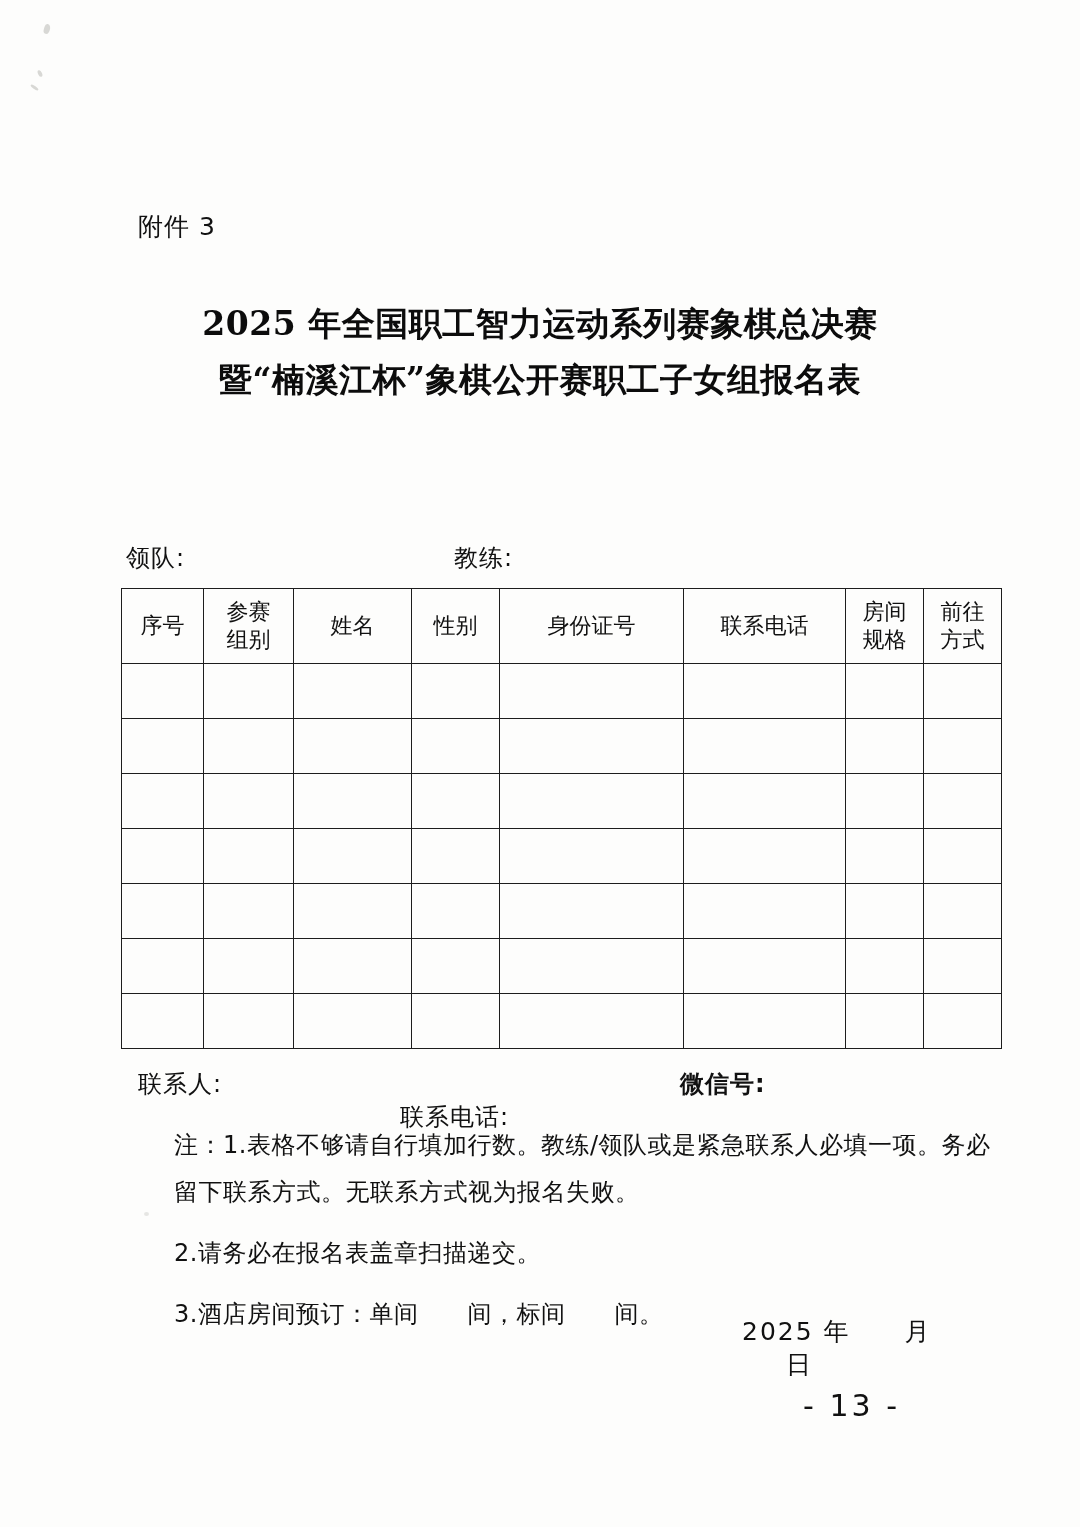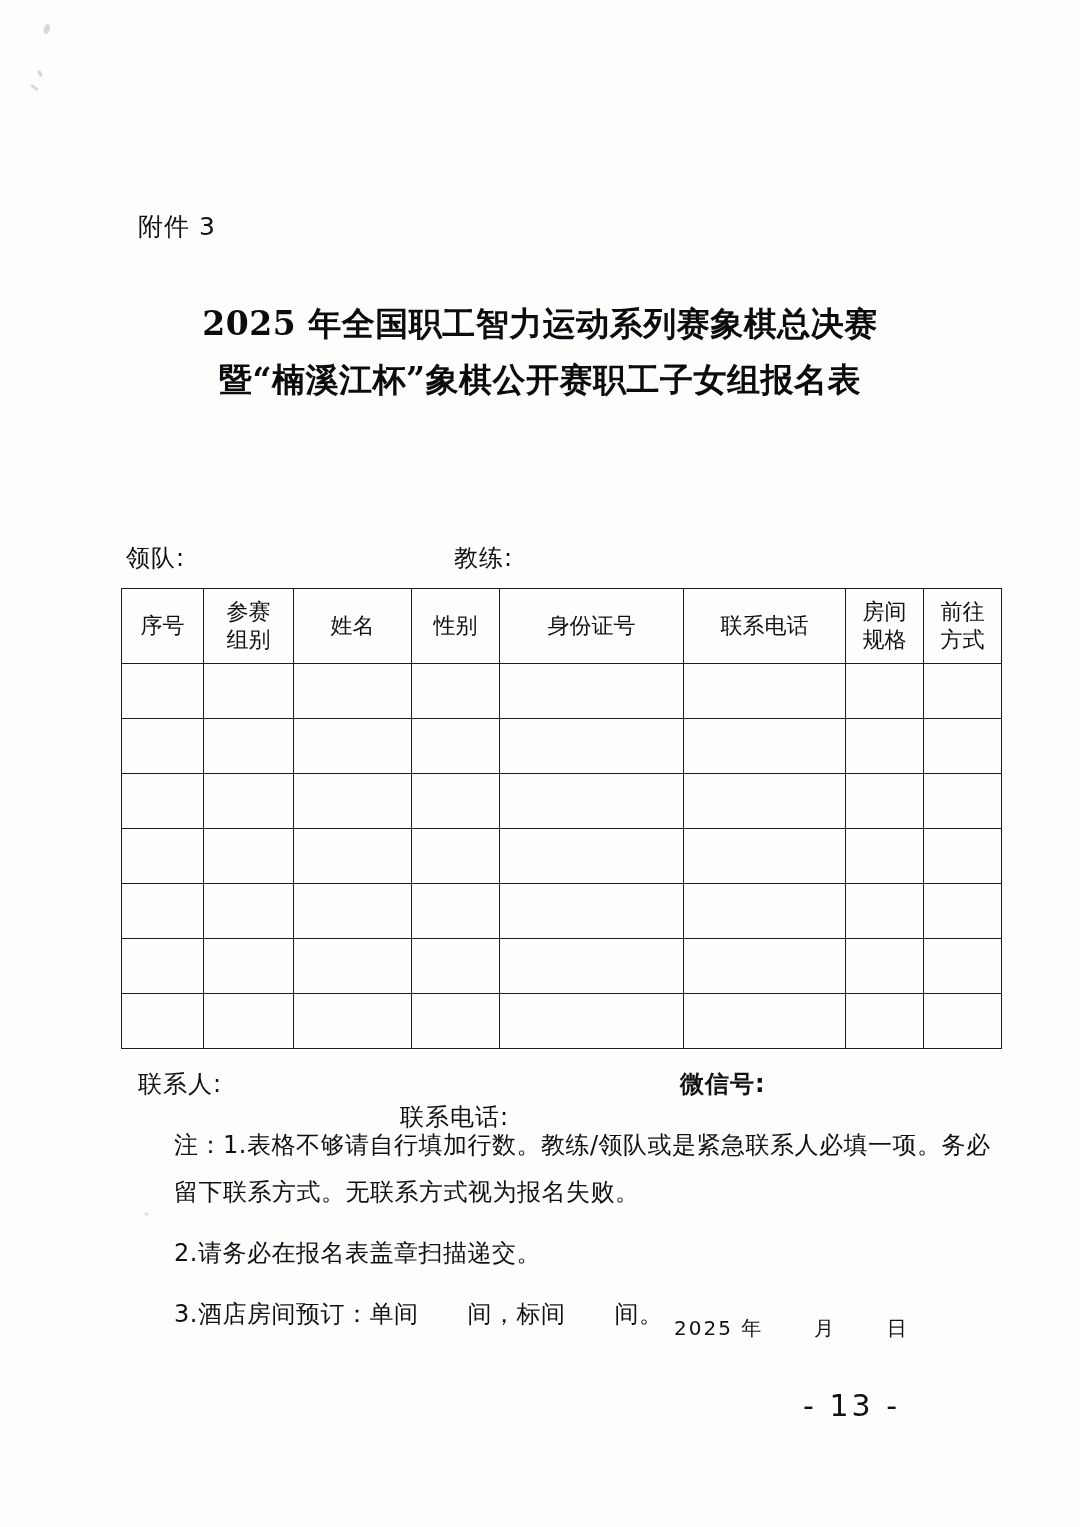--- a/index.html
+++ b/index.html
@@ -134,23 +134,23 @@
     line-height: 47px;
     color: #111;
     letter-spacing: 0.5px;
     margin-left: 36px;
   }
   .notes p { margin: 0 0 14px 0; }
   .notes p.n1 { text-indent: 0; }
 
   .date-line {
     position: absolute;
-    left: 564px;
+    left: 632px;
     top: 1315px;
-    font-size: 20px;
+    font-size: 25px;
     letter-spacing: 2px;
     color: #111;
   }
   .date-line .gap { display: inline-block; width: 34px; }
 
   .page-num {
     position: absolute;
     left: 0;
     top: 1388px;
     width: 860px;

